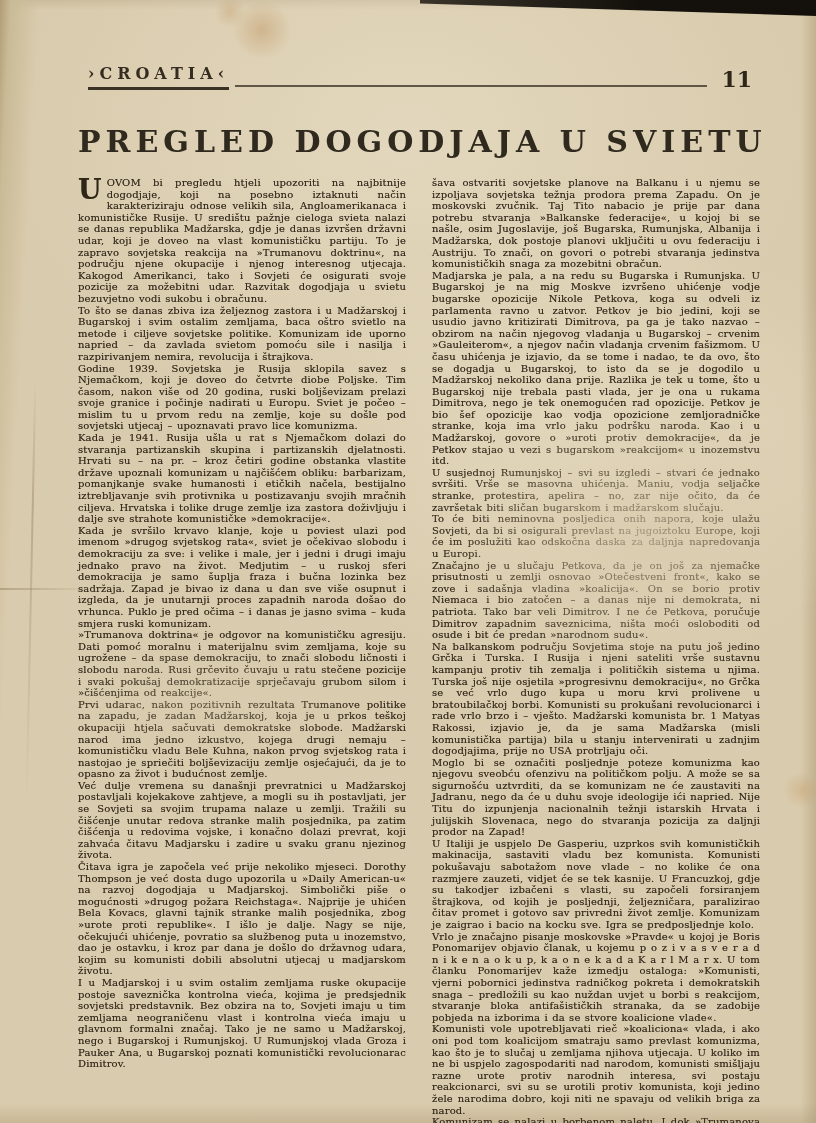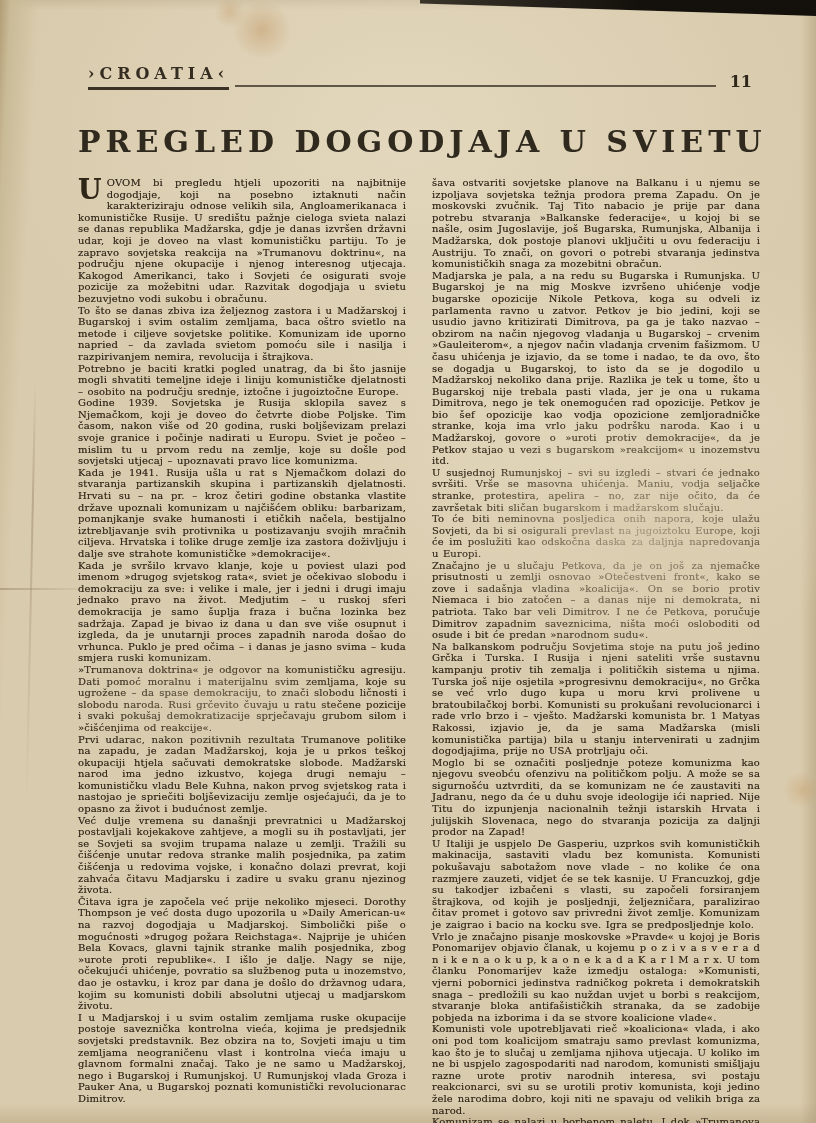--- a/index.html
+++ b/index.html
@@ -58,21 +58,21 @@
     border-bottom:3px solid #3a3225;
     padding-bottom:4px;
     white-space:nowrap;
   }
   .rule{
     flex:1;height:0;border-bottom:2px solid #4a4132;
     margin:0 14px 3px 6px;
     opacity:.85;
   }
   .page-number{
-    font-size:16px;font-weight:bold;color:#2e2719;
+    font-size:22px;font-weight:bold;color:#2e2719;
     line-height:1;margin-bottom:0;
   }
 
   .headline{
     margin:34px 60px 0 78px;
     font-size:30px;font-weight:bold;
     letter-spacing:5px;
     color:#2f291e;
     white-space:nowrap;
   }
@@ -113,21 +113,20 @@
     <span class="rule"></span>
     <span class="page-number">11</span>
   </div>
 
   <h1 class="headline">PREGLED DOGODJAJA U SVIETU</h1>
 
   <div class="columns">
     <div class="col">
       <p><span class="dropcap">U</span><span>OVOM bi pregledu htjeli upozoriti na najbitnije dogodjaje, koji na posebno iztaknuti način karakteriziraju odnose velikih sila, Angloamerikanaca i komunističke Rusije. U središtu pažnje cieloga svieta nalazi se danas republika Madžarska, gdje je danas izvršen državni udar, koji je doveo na vlast komunističku partiju. To je zapravo sovjetska reakcija na »Trumanovu doktrinu«, na području njene okupacije i njenog interesnog utjecaja. Kakogod Amerikanci, tako i Sovjeti će osigurati svoje pozicije za možebitni udar. Razvitak dogodjaja u svietu bezuvjetno vodi sukobu i obračunu.</span></p>
       <p>To što se danas zbiva iza željeznog zastora i u Madžarskoj i Bugarskoj i svim ostalim zemljama, baca oštro svietlo na metode i ciljeve sovjetske politike. Komunizam ide uporno napried – da zavlada svietom pomoću sile i nasilja i razpirivanjem nemira, revolucija i štrajkova.</p>
-      <p>Potrebno je baciti kratki pogled unatrag, da bi što jasnije mogli shvatiti temeljne ideje i liniju komunističke djelatnosti – osobito na području srednje, iztočne i jugoiztočne Europe.</p>
       <p>Godine 1939. Sovjetska je Rusija sklopila savez s Njemačkom, koji je doveo do četvrte diobe Poljske. Tim časom, nakon više od 20 godina, ruski boljševizam prelazi svoje granice i počinje nadirati u Europu. Sviet je počeo – mislim tu u prvom redu na zemlje, koje su došle pod sovjetski utjecaj – upoznavati pravo lice komunizma.</p>
       <p>Kada je 1941. Rusija ušla u rat s Njemačkom dolazi do stvaranja partizanskih skupina i partizanskih djelatnosti. Hrvati su – na pr. – kroz četiri godine obstanka vlastite države upoznali komunizam u najčišćem obliku: barbarizam, pomanjkanje svake humanosti i etičkih načela, bestijalno iztrebljavanje svih protivnika u postizavanju svojih mračnih ciljeva. Hrvatska i tolike druge zemlje iza zastora doživljuju i dalje sve strahote komunističke »demokracije«.</p>
       <p>Kada je svršilo krvavo klanje, koje u poviest ulazi pod imenom »drugog svjetskog rata«, sviet je očekivao slobodu i demokraciju za sve: i velike i male, jer i jedni i drugi imaju jednako pravo na život. Medjutim – u ruskoj sferi demokracija je samo šuplja fraza i bučna lozinka bez sadržaja. Zapad je bivao iz dana u dan sve više osupnut i izgleda, da je unutarnji proces zapadnih naroda došao do vrhunca. Puklo je pred očima – i danas je jasno svima – kuda smjera ruski komunizam.</p>
       <p>»Trumanova doktrina« je odgovor na komunističku agresiju. Dati pomoć moralnu i materijalnu svim zemljama, koje su ugrožene – da spase demokraciju, to znači slobodu ličnosti i slobodu naroda. Rusi grčevito čuvaju u ratu stečene pozicije i svaki pokušaj demokratizacije sprječavaju grubom silom i »čišćenjima od reakcije«.</p>
       <p>Prvi udarac, nakon pozitivnih rezultata Trumanove politike na zapadu, je zadan Madžarskoj, koja je u prkos teškoj okupaciji htjela sačuvati demokratske slobode. Madžarski narod ima jedno izkustvo, kojega drugi nemaju – komunističku vladu Bele Kuhna, nakon prvog svjetskog rata i nastojao je spriečiti boljševizaciju zemlje osjećajući, da je to opasno za život i budućnost zemlje.</p>
       <p>Već dulje vremena su današnji prevratnici u Madžarskoj postavljali kojekakove zahtjeve, a mogli su ih postavljati, jer se Sovjeti sa svojim trupama nalaze u zemlji. Tražili su čišćenje unutar redova stranke malih posjednika, pa zatim čišćenja u redovima vojske, i konačno dolazi prevrat, koji zahvaća čitavu Madjarsku i zadire u svaku granu njezinog života.</p>
       <p>Čitava igra je započela već prije nekoliko mjeseci. Dorothy Thompson je već dosta dugo upozorila u »Daily American-u« na razvoj dogodjaja u Madjarskoj. Simbolički piše o mogućnosti »drugog požara Reichstaga«. Najprije je uhićen Bela Kovacs, glavni tajnik stranke malih posjednika, zbog »urote proti republike«. I išlo je dalje. Nagy se nije, očekujući uhićenje, povratio sa službenog puta u inozemstvo, dao je ostavku, i kroz par dana je došlo do državnog udara, kojim su komunisti dobili absolutni utjecaj u madjarskom životu.</p>
       <p>I u Madjarskoj i u svim ostalim zemljama ruske okupacije postoje saveznička kontrolna vieća, kojima je predsjednik sovjetski predstavnik. Bez obzira na to, Sovjeti imaju u tim zemljama neograničenu vlast i kontrolna vieća imaju u glavnom formalni značaj. Tako je ne samo u Madžarskoj, nego i Bugarskoj i Rumunjskoj. U Rumunjskoj vlada Groza i Pauker Ana, u Bugarskoj poznati komunistički revolucionarac Dimitrov.</p>
 
     </div>

